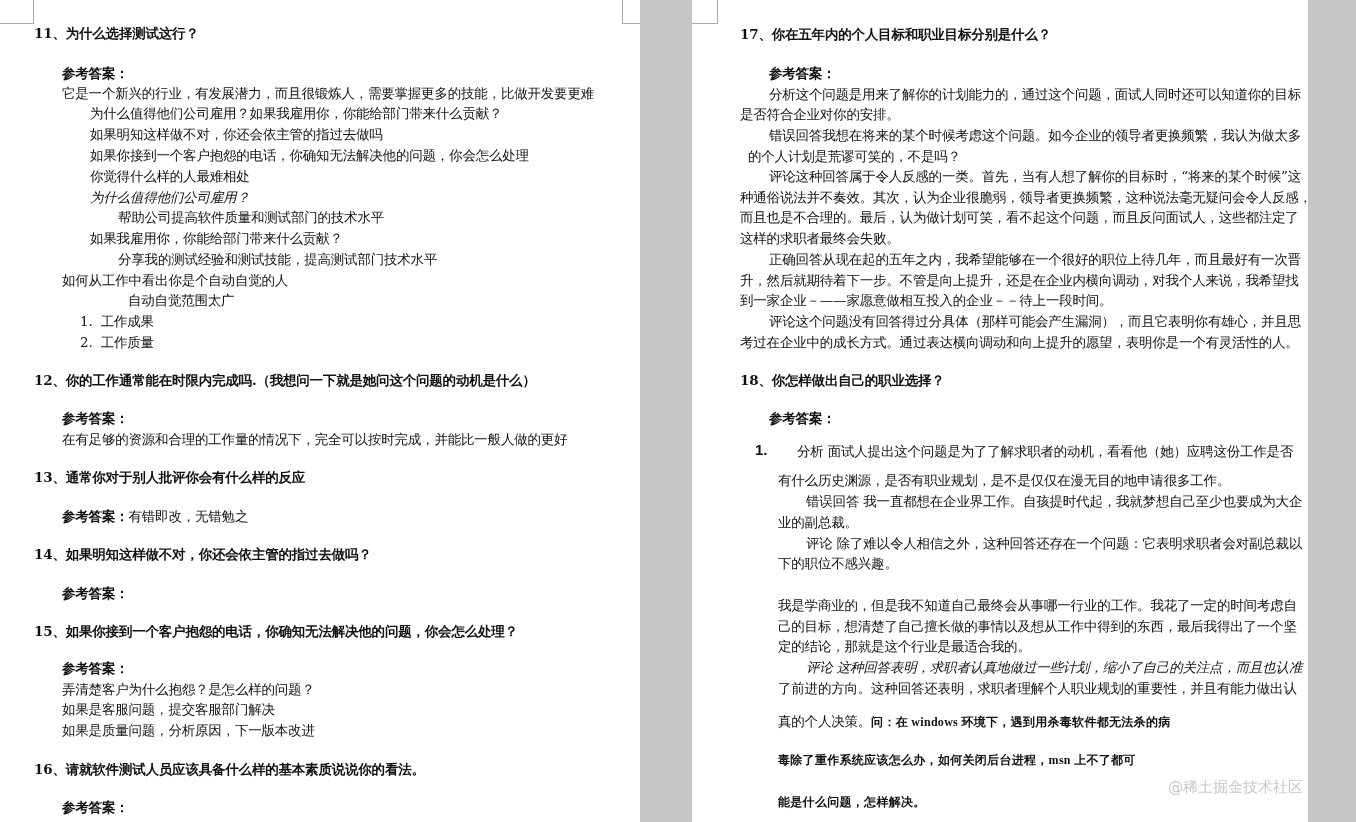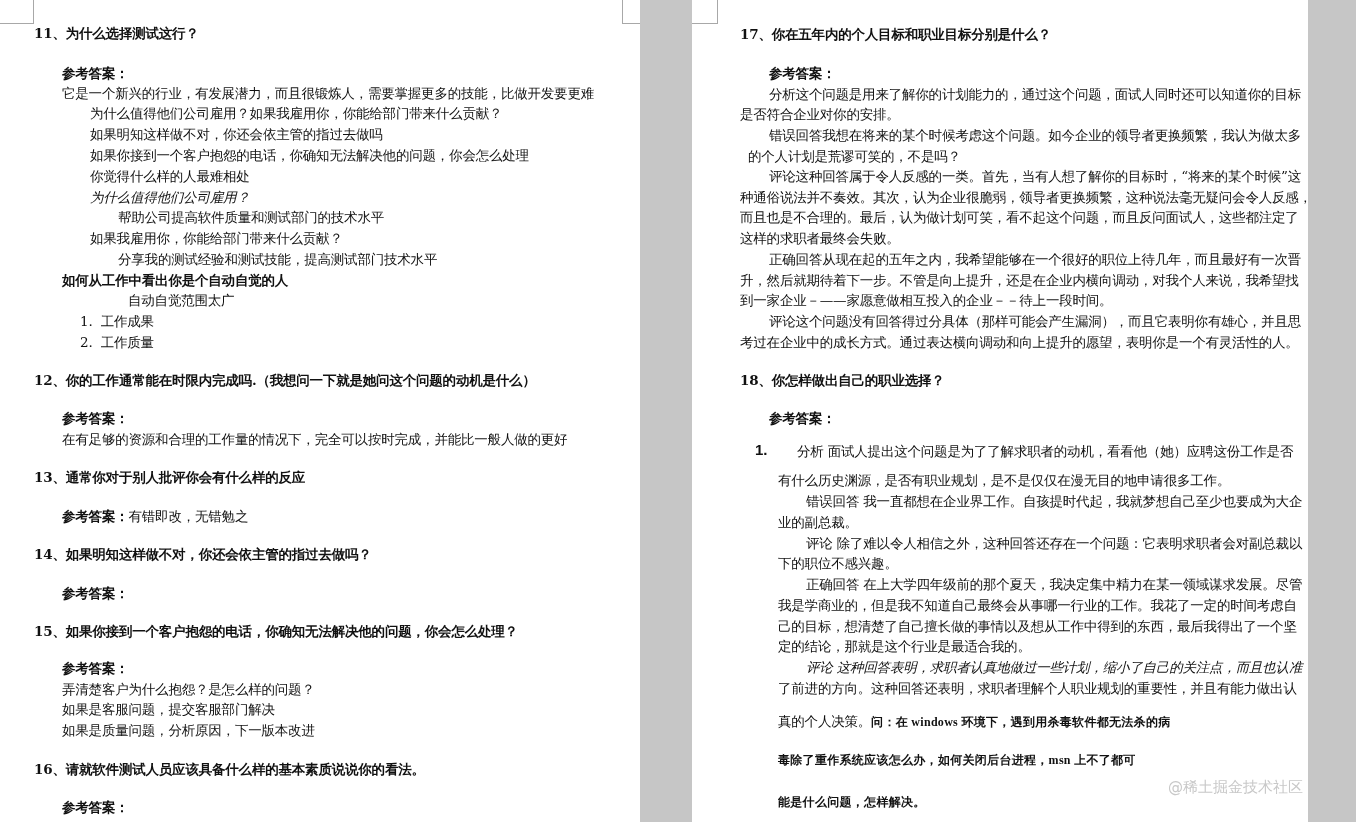--- a/index.html
+++ b/index.html
@@ -45,21 +45,21 @@
   <div class="line ref" style="left:62px;top:63px;">参考答案：</div>
   <div class="line" style="left:62px;top:83px;">它是一个新兴的行业，有发展潜力，而且很锻炼人，需要掌握更多的技能，比做开发要更难</div>
   <div class="line" style="left:90px;top:103px;">为什么值得他们公司雇用？如果我雇用你，你能给部门带来什么贡献？</div>
   <div class="line" style="left:90px;top:124px;">如果明知这样做不对，你还会依主管的指过去做吗</div>
   <div class="line" style="left:90px;top:145px;">如果你接到一个客户抱怨的电话，你确知无法解决他的问题，你会怎么处理</div>
   <div class="line" style="left:90px;top:166px;">你觉得什么样的人最难相处</div>
   <div class="line" style="left:90px;top:187px;font-style:italic;">为什么值得他们公司雇用？</div>
   <div class="line" style="left:118px;top:207px;">帮助公司提高软件质量和测试部门的技术水平</div>
   <div class="line" style="left:90px;top:228px;">如果我雇用你，你能给部门带来什么贡献？</div>
   <div class="line" style="left:118px;top:249px;">分享我的测试经验和测试技能，提高测试部门技术水平</div>
-  <div class="line" style="left:62px;top:270px;font-weight:bold;">如何从工作中看出你是个自动自觉的人</div>
+  <div class="line" style="left:62px;top:270px;">如何从工作中看出你是个自动自觉的人</div>
   <div class="line" style="left:128px;top:290px;">自动自觉范围太广</div>
   <div class="line" style="left:80px;top:311px;">
     <span>1.</span>&nbsp;
     <span>工作成果</span>
   </div>
   <div class="line" style="left:80px;top:332px;">
     <span>2.</span>&nbsp;
     <span>工作质量</span>
   </div>
 
@@ -107,21 +107,20 @@
 
   <div class="line q" style="left:48px;top:370px;">18、你怎样做出自己的职业选择？</div>
   <div class="line ref" style="left:77px;top:408px;">参考答案：</div>
   <div class="line bignum" style="left:63px;top:440px;">1.</div>
   <div class="line" style="left:105px;top:441px;">分析  面试人提出这个问题是为了了解求职者的动机，看看他（她）应聘这份工作是否</div>
   <div class="line" style="left:86px;top:470px;">有什么历史渊源，是否有职业规划，是不是仅仅在漫无目的地申请很多工作。</div>
   <div class="line" style="left:114px;top:491px;">错误回答  我一直都想在企业界工作。自孩提时代起，我就梦想自己至少也要成为大企</div>
   <div class="line" style="left:86px;top:512px;">业的副总裁。</div>
   <div class="line" style="left:114px;top:533px;">评论  除了难以令人相信之外，这种回答还存在一个问题：它表明求职者会对副总裁以</div>
   <div class="line" style="left:86px;top:553px;">下的职位不感兴趣。</div>
-  <div class="line" style="left:114px;top:574px;">正确回答  在上大学四年级前的那个夏天，我决定集中精力在某一领域谋求发展。尽管</div>
   <div class="line" style="left:86px;top:595px;">我是学商业的，但是我不知道自己最终会从事哪一行业的工作。我花了一定的时间考虑自</div>
   <div class="line" style="left:86px;top:616px;">己的目标，想清楚了自己擅长做的事情以及想从工作中得到的东西，最后我得出了一个坚</div>
   <div class="line" style="left:86px;top:636px;">定的结论，那就是这个行业是最适合我的。</div>
   <div class="line" style="left:114px;top:657px;font-style:italic;">评论  这种回答表明，求职者认真地做过一些计划，缩小了自己的关注点，而且也认准</div>
   <div class="line" style="left:86px;top:678px;">了前进的方向。这种回答还表明，求职者理解个人职业规划的重要性，并且有能力做出认</div>
 
   <div class="line" style="left:86px;top:710px;">
     <span>真的个人决策。</span><span class="big">问：在 windows 环境下，遇到用杀毒软件都无法杀的病</span>
   </div>
   <div class="line big" style="left:86px;top:748px;">毒除了重作系统应该怎么办，如何关闭后台进程，msn 上不了都可</div>

